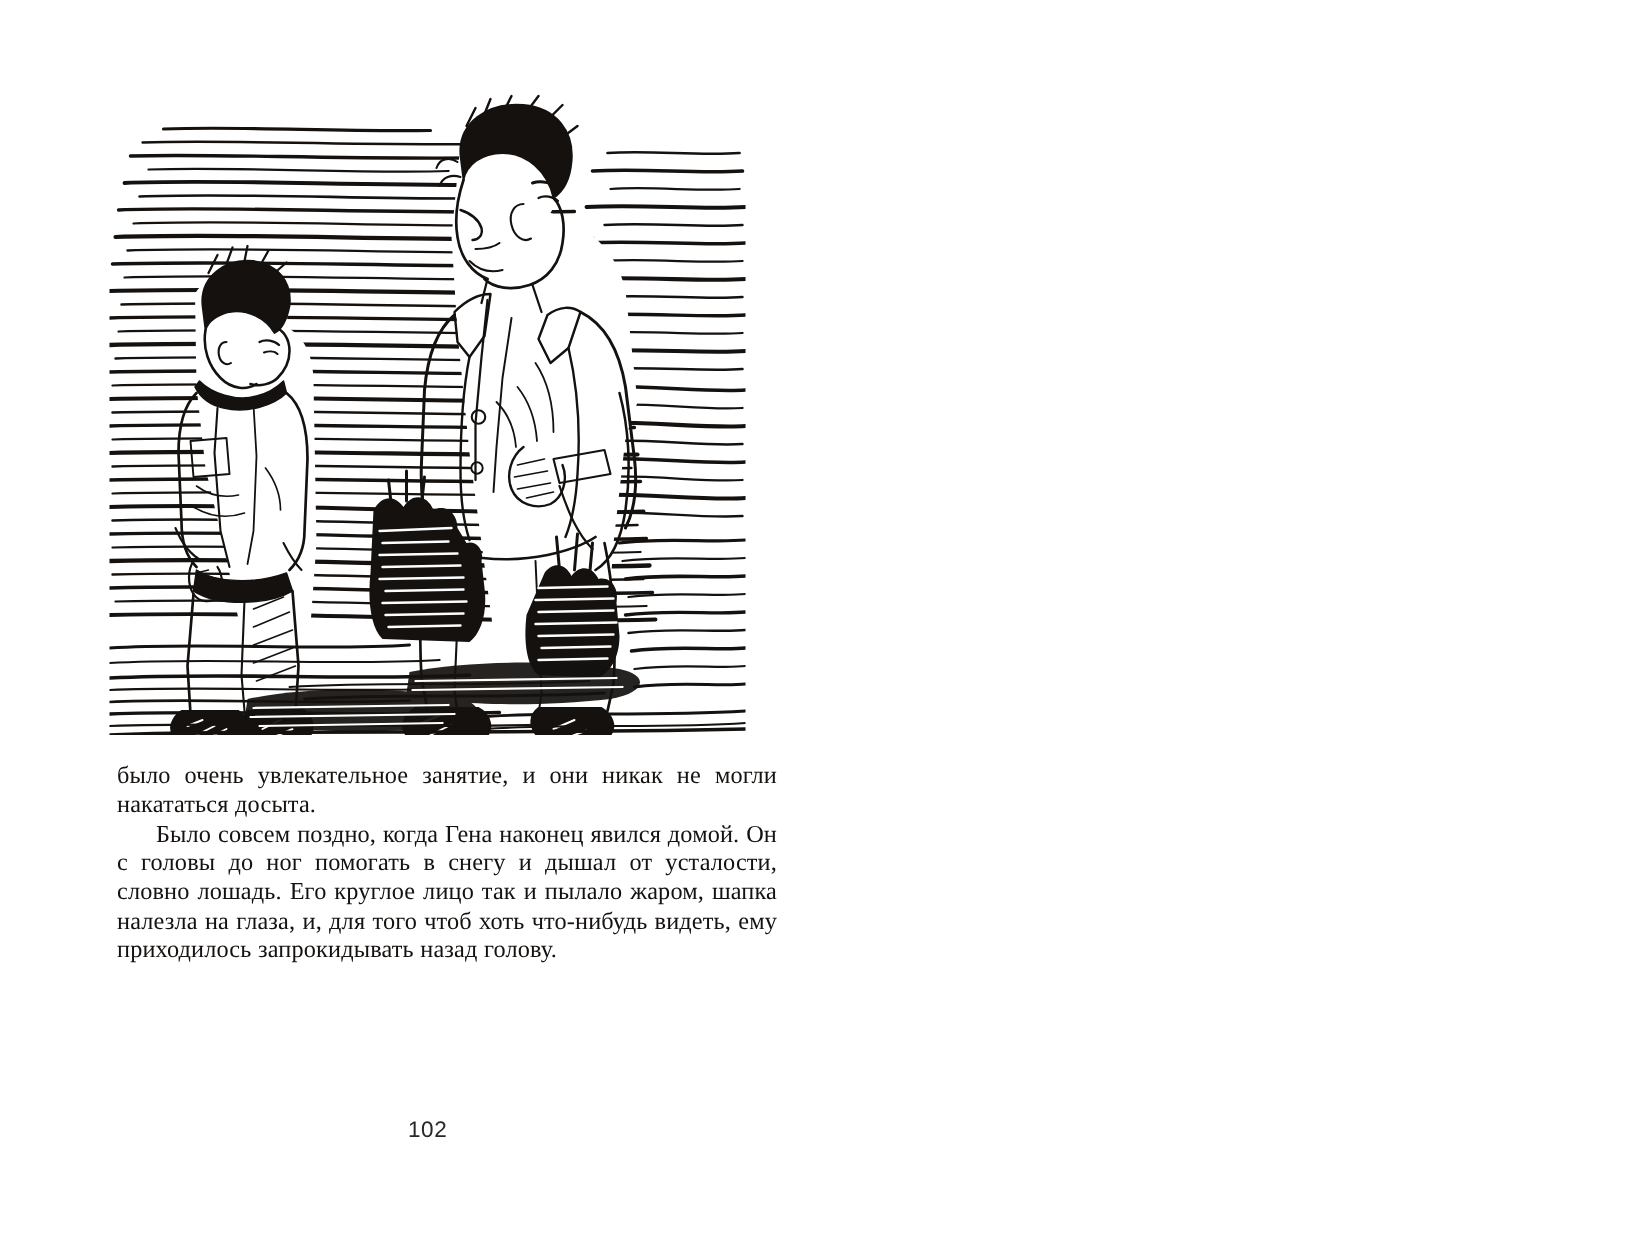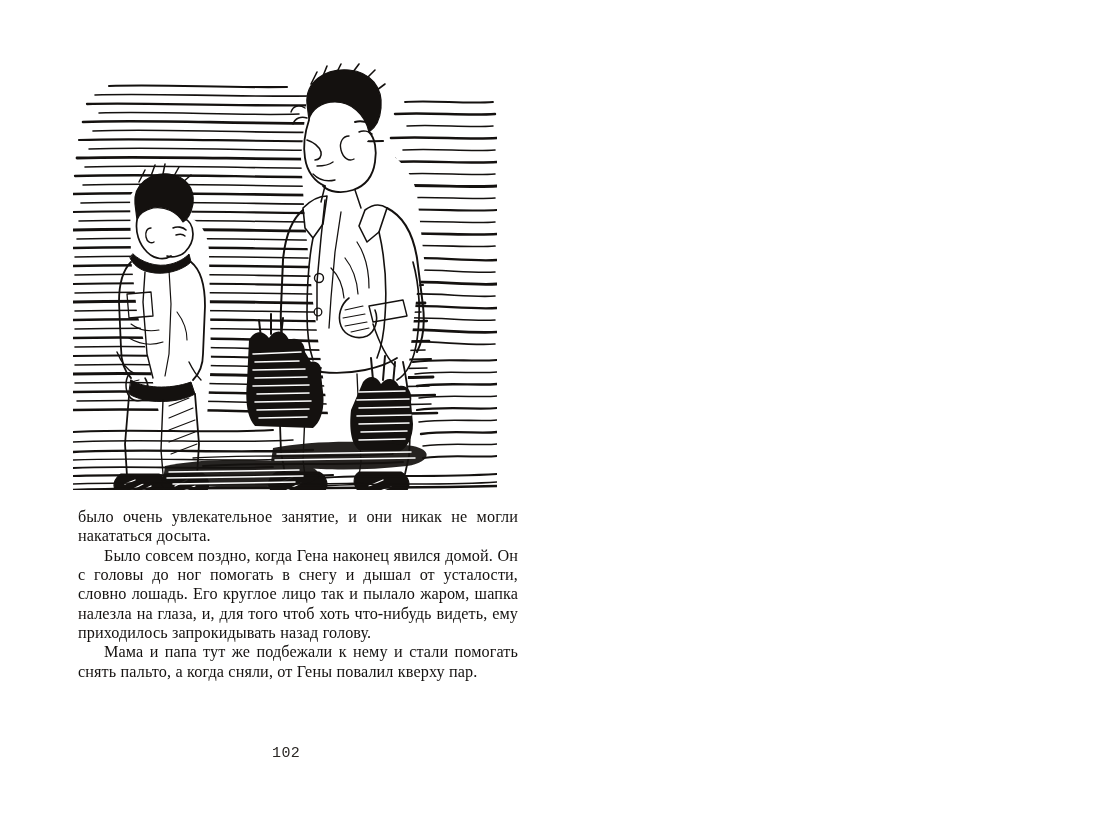--- a/index.html
+++ b/index.html
@@ -56,21 +56,21 @@
     letter-spacing: 0.1px;
     word-spacing: 0.2px;
     -webkit-font-smoothing: antialiased;
   }
   p.para.noindent { text-indent: 0; }
 
   
   .folio {
     position: absolute;
     top: 745px;
-    font-family: Liberation Mono, monospace;
+    font-family: Liberation Sans, sans-serif;
     font-size: 15px;
     letter-spacing: 0.4px;
     color: #2a2724;
   }
   .folio-left  { left: 272px; }
 </style>
 </head>
 <body>
 
 <div class="spread">
@@ -353,21 +353,20 @@
             <path d="M96,410 L226,408 M94,416 L230,414 M100,422 L222,420
                      M204,392 L338,390 M202,398 L342,396"></path>
           </g>
         </g>
       </svg>
     </div>
 
     <div class="col-left">
       <p class="para noindent">было очень увлекательное занятие, и они никак не могли накататься досыта.</p>
       <p class="para">Было совсем поздно, когда Гена наконец явился домой. Он с головы до ног помогать в снегу и дышал от усталости, словно лошадь. Его круглое лицо так и пылало жаром, шапка налезла на глаза, и, для того чтоб хоть что-нибудь видеть, ему приходилось запрокидывать назад голову.</p>
-      <p class="para">Мама и папа тут же подбежали к нему и стали помогать снять пальто, а когда сняли, от Гены повалил кверху пар.</p>
     </div>
 
     <div class="folio folio-left">102</div>
   </div>
 
   <div class="page">
     
 
     
   </div>

